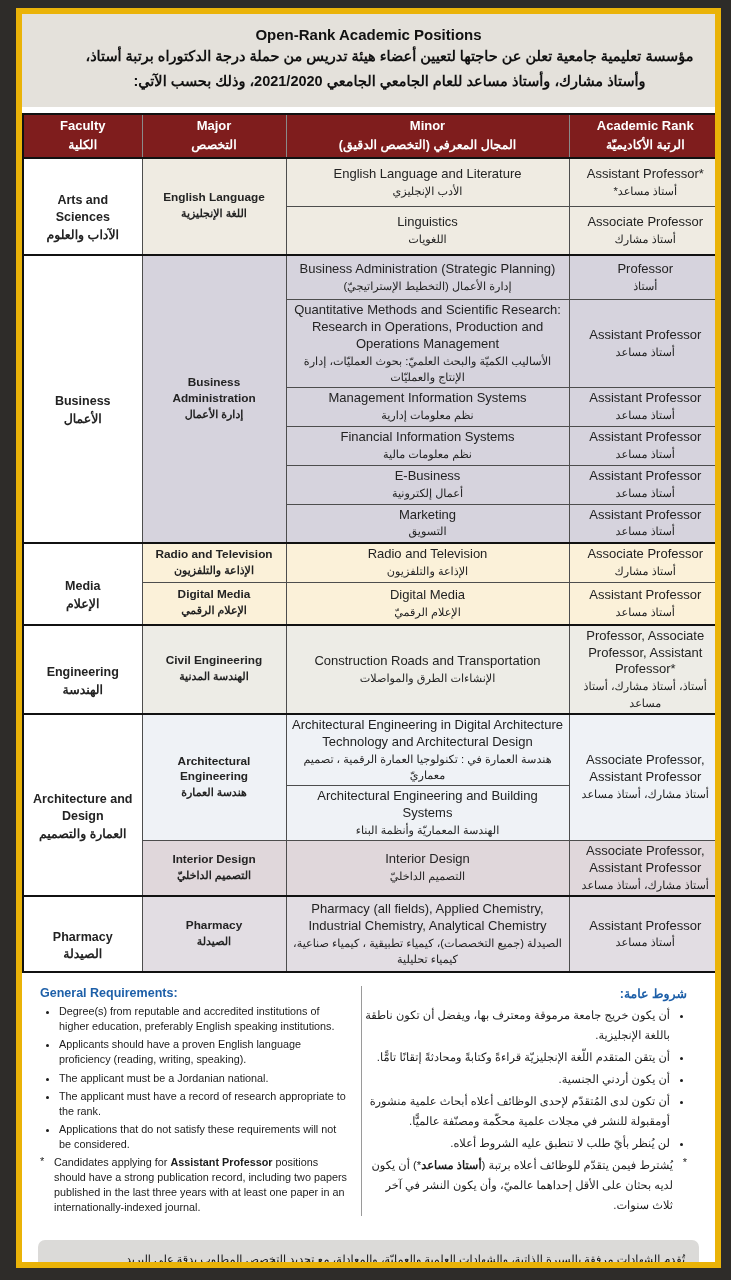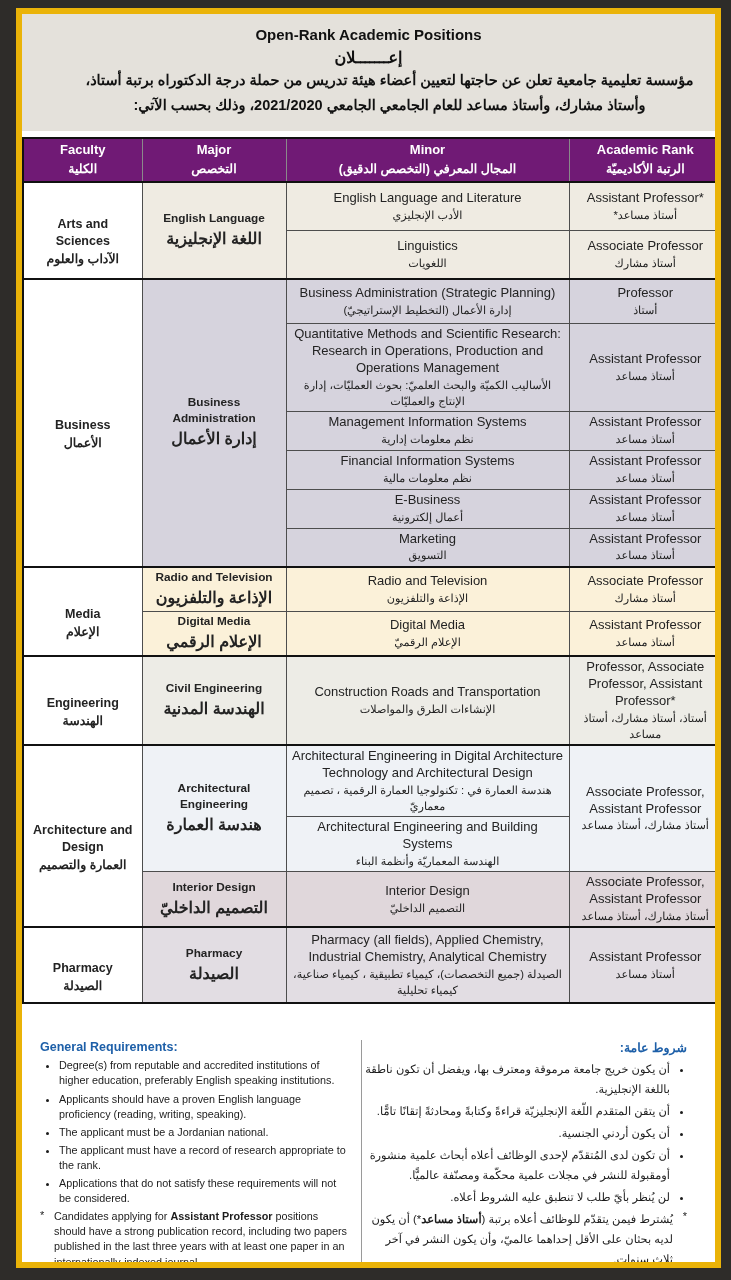--- a/index.html
+++ b/index.html
@@ -33,47 +33,46 @@
     width:699px;
     table-layout:fixed;
   }
   table.pos { border:2px solid #111; }
   .pos th, .pos td {
     border:1px solid #4d4d4d;
     text-align:center; vertical-align:middle;
     padding:2px 5px; box-sizing:border-box;
   }
   .pos thead th {
-    background:#701a75; color:#fff;
+    background:#7f1d1d; color:#fff;
     border:1px solid #8a8a8a;
     height:44px;
   }
   .pos thead th .en { font-size:13px; font-weight:bold; color:#fff; }
   .pos thead th .ar { font-size:12.5px; font-weight:bold; color:#fff; direction:rtl; margin-top:1px; }
   .pos .en { font-size:13px; color:#232323; line-height:1.3; }
   .pos .ar { font-size:11.2px; color:#232323; direction:rtl; line-height:1.45; }
   .pos td.fac { background:#ffffff; }
   .pos td.fac .en { font-size:12.5px; font-weight:bold; line-height:1.35;margin-top:24px; }
   .pos td.fac .ar { font-size:12.5px; font-weight:bold; }
   .pos td.maj .en { font-size:11.8px; font-weight:bold; line-height:1.35; }
-  .pos td.maj .ar { font-size:16px; font-weight:bold; }
+  .pos td.maj .ar { font-size:11px; font-weight:bold; }
   tr.g > td { border-top:2px solid #111; }
   .band-arts   { background:#efebe2; }
   .band-bus    { background:#d6d3dd; }
   .band-media  { background:#fbf1d9; }
   .band-eng    { background:#edece6; }
   .band-archeng{ background:#eff2f6; }
   .band-int    { background:#e0d7db; }
   .band-pharm  { background:#e2dde3; }
   
   .reqs {
     display:flex;
     padding:13px 16px 4px 18px;
     background:#fff;
-    margin-top:23px;
   }
   .req-en { flex:1; padding-right:10px; }
   .req-ar { width:338px; direction:rtl; border-left:1px solid #9a9a9a; padding-left:0; padding-right:12px; box-sizing:border-box; }
   .req-title { font-size:12.5px; font-weight:bold; color:#1d5fa8; }
   .req-en ul { margin:4px 0 2px; padding-left:19px; list-style:disc outside; }
   .req-en li { font-size:10.8px; color:#1c1c1c; line-height:1.4; margin-bottom:3px; }
   .req-ar ul { margin:5px 0 2px; padding-right:17px; padding-left:0; list-style:disc outside; }
   .req-ar li { font-size:11.4px; color:#1c1c1c; line-height:1.75; margin-bottom:2px; }
   .note { display:flex; margin-top:2px; }
   .note .mk { width:14px; flex:none; font-size:11px; color:#1c1c1c; }
@@ -88,21 +87,20 @@
   }
   .foot .ar-line { direction:rtl; text-align:right; font-size:11.2px; color:#111; line-height:1.9; }
 </style>
 </head>
 <body>
 
 <div class="page">
 
   <div class="hdr">
     <div class="t-en">Open-Rank Academic Positions</div>
-    <div class="t-ar">إعـــــــلان</div>
     <div class="s-ar">مؤسسة تعليمية جامعية تعلن عن حاجتها لتعيين أعضاء هيئة تدريس من حملة درجة الدكتوراه برتبة أستاذ، وأستاذ مشارك، وأستاذ مساعد للعام الجامعي  الجامعي 2021/2020، وذلك بحسب الآتي:</div>
   </div>
 
   <table class="pos">
     <colgroup>
       <col style="width:119px">
         <col style="width:144px">
         <col style="width:283px">
         <col style="width:153px">
     </colgroup>

